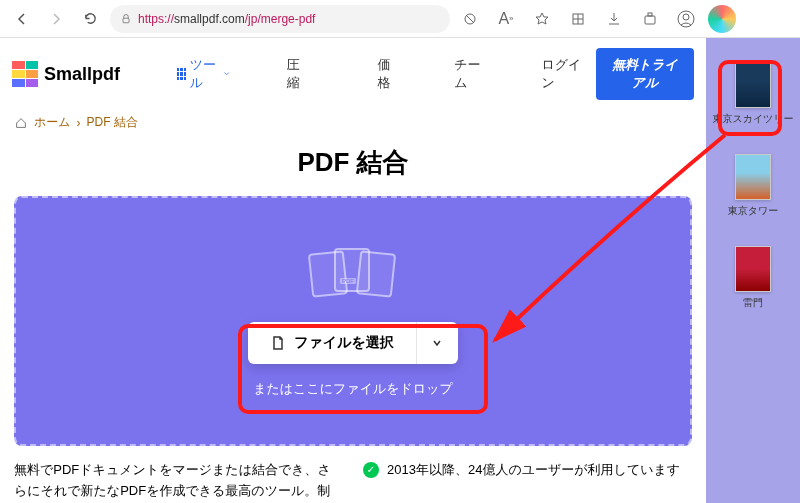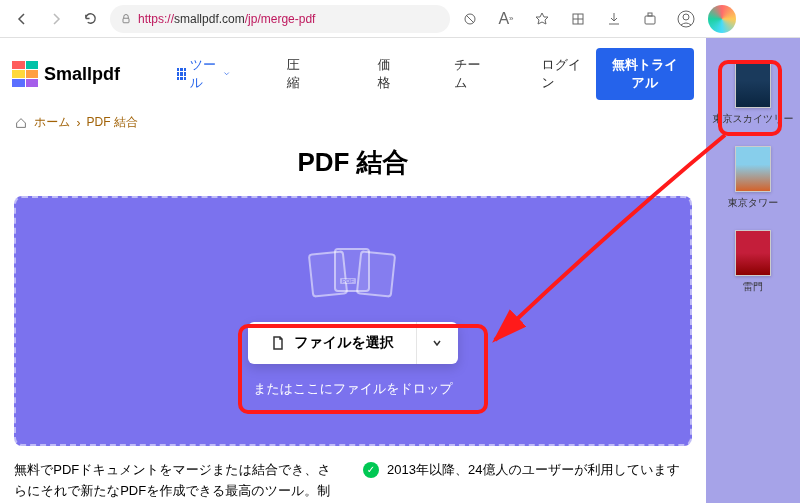--- a/index.html
+++ b/index.html
@@ -17,21 +17,21 @@
 .header { display: flex; align-items: center; padding: 10px 12px; gap: 14px; }
 .logo { display: flex; align-items: center; gap: 6px; }
 .logo-mark { width: 26px; height: 26px; display: grid; grid-template-columns: 1fr 1fr; grid-template-rows: 1fr 1fr 1fr; gap: 1px; }
 .logo-mark span:nth-child(1){background:#ff5c5c}.logo-mark span:nth-child(2){background:#00c2a8}.logo-mark span:nth-child(3){background:#ffd93d}.logo-mark span:nth-child(4){background:#ff9f43}.logo-mark span:nth-child(5){background:#5b6fff}.logo-mark span:nth-child(6){background:#a55eea}
 .logo-text { font-weight: 700; font-size: 18px; }
 .nav-item { font-size: 13px; color: #333; display: flex; align-items: center; gap: 4px; cursor: pointer; margin-left: 43px; }
 .nav-item.active { color: #2563eb; }
 .tool-icon { display: inline-grid; grid-template-columns: 1fr 1fr 1fr; gap: 1px; width: 12px; height: 12px; }
 .tool-icon span { background: #2563eb; }
 .spacer { flex: 1; }
-.trial-btn { background: #2563eb; color: #fff; padding: 8px 14px; border-radius: 4px; font-size: 13px; font-weight: 600; border: none; cursor: pointer; }
+.trial-btn { background: #2563eb; color: #fff; padding: 8px 14px; border-radius: 4px; font-size: 13px; font-weight: 600; border: none; cursor: pointer; font-style: italic; }
 .breadcrumb { display: flex; align-items: center; gap: 6px; padding: 4px 14px; font-size: 12px; color: #a16207; }
 .page-title { text-align: center; font-size: 26px; font-weight: 700; margin: 10px 0 16px; }
 .dropzone { margin: 0 14px; background: #7b72ee; border: 2px dashed #c0bcf7; border-radius: 8px; height: 250px; display: flex; flex-direction: column; align-items: center; justify-content: center; position: relative; }
 .doc-icons { position: relative; width: 90px; height: 60px; margin-bottom: 18px; }
 .doc { position: absolute; width: 36px; height: 44px; background: rgba(255,255,255,0.08); border: 2px solid rgba(255,255,255,0.5); border-radius: 4px; }
 .doc.d1 { left: 2px; top: 8px; transform: rotate(-6deg); }
 .doc.d2 { left: 26px; top: 4px; }
 .doc.d3 { left: 50px; top: 8px; transform: rotate(6deg); }
 .doc .pdf-tag { position: absolute; bottom: 6px; left: 4px; font-size: 6px; background: rgba(255,255,255,0.4); color: #7b72ee; padding: 0 2px; border-radius: 1px; }
 .select-group { display: flex; background: #fff; border-radius: 6px; overflow: hidden; box-shadow: 0 4px 12px rgba(0,0,0,0.15); }
@@ -39,21 +39,21 @@
 .select-dd { display: flex; align-items: center; justify-content: center; width: 42px; border-left: 1px solid #e5e5e5; cursor: pointer; }
 .drop-text { color: #fff; font-size: 13px; margin-top: 16px; }
 .hl-box { position: absolute; border: 4px solid #ff1a1a; border-radius: 10px; pointer-events: none; }
 .hl1 { left: 238px; top: 324px; width: 250px; height: 90px; }
 .hl2 { left: 718px; top: 60px; width: 64px; height: 76px; }
 .arrow-svg { position: absolute; left: 0; top: 0; width: 800px; height: 503px; pointer-events: none; }
 .bottom-row { display: flex; padding: 14px; gap: 20px; font-size: 13px; line-height: 1.6; }
 .bottom-left { flex: 1; }
 .bottom-right { flex: 1; display: flex; gap: 8px; }
 .check { width: 16px; height: 16px; background: #00c853; border-radius: 50%; color: #fff; display: flex; align-items: center; justify-content: center; font-size: 10px; flex-shrink: 0; margin-top: 2px; }
-.desktop-files { flex: 1; padding: 24px 6px; display: flex; flex-direction: column; gap: 20px; align-items: center; }
+.desktop-files { flex: 1; padding: 24px 6px; display: flex; flex-direction: column; gap: 28px; align-items: center; }
 .file-item { display: flex; flex-direction: column; align-items: center; gap: 4px; cursor: pointer; }
 .file-thumb { width: 36px; height: 46px; background: #fff; border: 1px solid #ccc; display: flex; align-items: center; justify-content: center; box-shadow: 0 1px 3px rgba(0,0,0,0.2); }
 .file-thumb.t1 { background: linear-gradient(180deg, #1a3a5c 40%, #0a2540 100%); }
 .file-thumb.t2 { background: linear-gradient(180deg, #c41e3a 50%, #8b0000 100%); }
 .file-thumb.t3 { background: linear-gradient(180deg, #87ceeb 40%, #d4622a 100%); }
 .file-label { font-size: 10px; color: #333; }
 </style>
 </head>
 <body>
 

